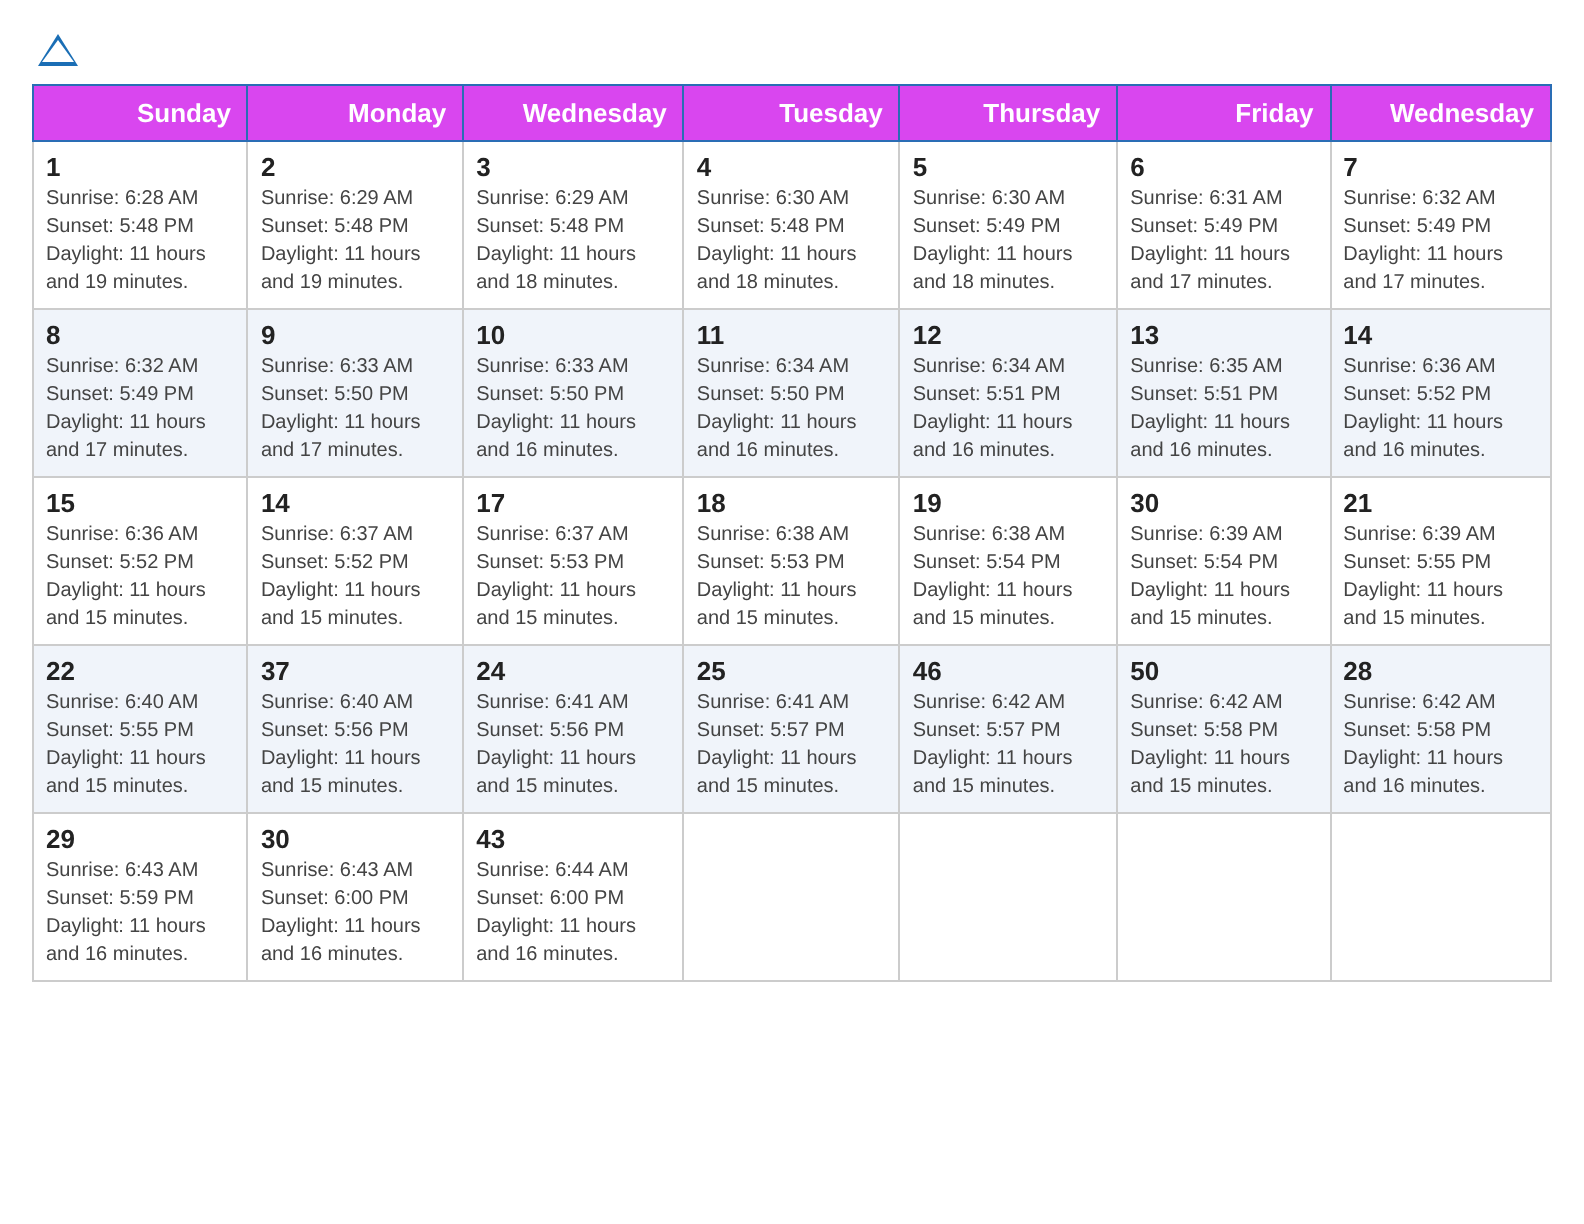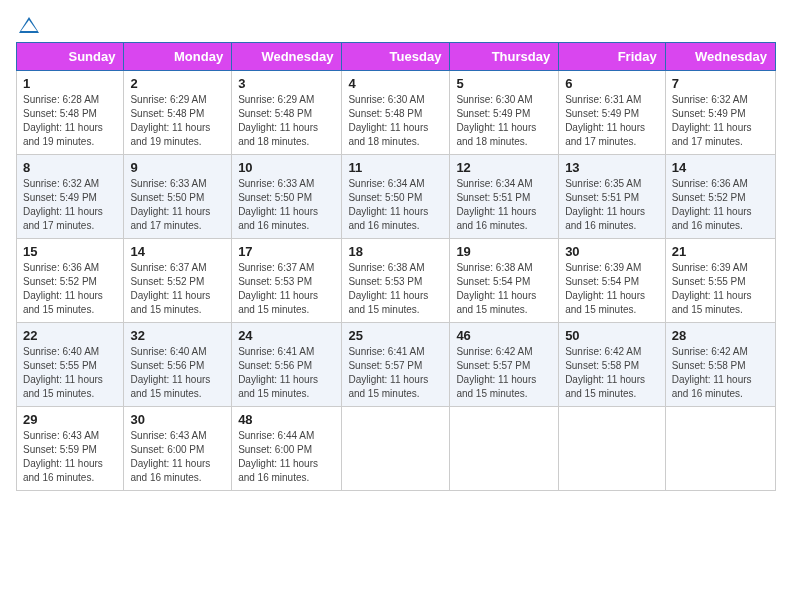--- a/index.html
+++ b/index.html
@@ -218,21 +218,21 @@
           <span class="day-num">21</span>
           <div class="day-info">Sunrise: 6:39 AM<br>Sunset: 5:55 PM<br>Daylight: 11 hours and 15 minutes.</div>
         </td>
       </tr>
       <tr>
         <td>
           <span class="day-num">22</span>
           <div class="day-info">Sunrise: 6:40 AM<br>Sunset: 5:55 PM<br>Daylight: 11 hours and 15 minutes.</div>
         </td>
         <td>
-          <span class="day-num">32</span>
+          <span class="day-num">37</span>
           <div class="day-info">Sunrise: 6:40 AM<br>Sunset: 5:56 PM<br>Daylight: 11 hours and 15 minutes.</div>
         </td>
         <td>
           <span class="day-num">24</span>
           <div class="day-info">Sunrise: 6:41 AM<br>Sunset: 5:56 PM<br>Daylight: 11 hours and 15 minutes.</div>
         </td>
         <td>
           <span class="day-num">25</span>
           <div class="day-info">Sunrise: 6:41 AM<br>Sunset: 5:57 PM<br>Daylight: 11 hours and 15 minutes.</div>
         </td>
@@ -252,21 +252,21 @@
       <tr>
         <td>
           <span class="day-num">29</span>
           <div class="day-info">Sunrise: 6:43 AM<br>Sunset: 5:59 PM<br>Daylight: 11 hours and 16 minutes.</div>
         </td>
         <td>
           <span class="day-num">30</span>
           <div class="day-info">Sunrise: 6:43 AM<br>Sunset: 6:00 PM<br>Daylight: 11 hours and 16 minutes.</div>
         </td>
         <td>
-          <span class="day-num">48</span>
+          <span class="day-num">43</span>
           <div class="day-info">Sunrise: 6:44 AM<br>Sunset: 6:00 PM<br>Daylight: 11 hours and 16 minutes.</div>
         </td>
         <td class="empty-cell"></td>
         <td class="empty-cell"></td>
         <td class="empty-cell"></td>
         <td class="empty-cell"></td>
       </tr>
     </tbody>
 </table>
 

